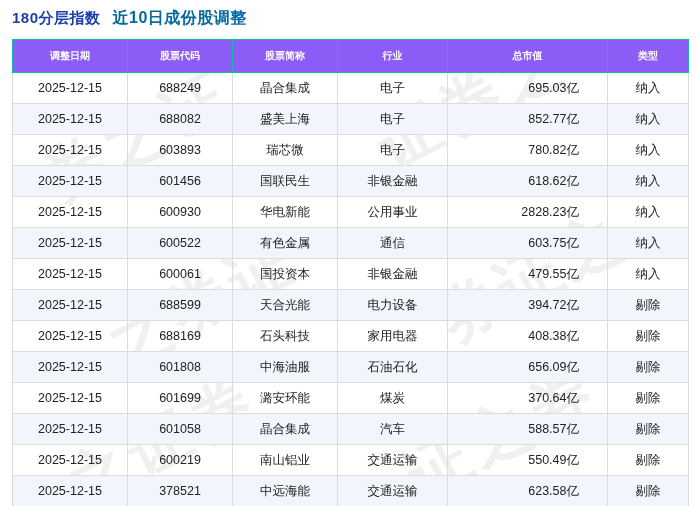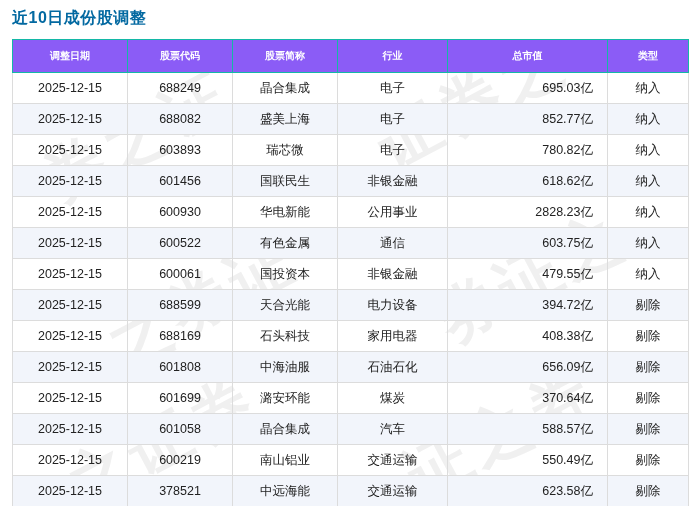--- a/index.html
+++ b/index.html
@@ -94,21 +94,21 @@
     white-space: nowrap;
     background: transparent;
   }
   tbody tr.alt td {
     background: #f2f5fb;
   }
   td.c-date { }
   td.c-code { }
   td.c-name { }
   td.c-ind  { }
-  td.c-cap  { text-align: right; padding-right: 14px; }
+  td.c-cap  { text-align: right; padding-right: 28px; }
   td.c-type { }
 
   col.w-date { width: 115px; }
   col.w-code { width: 105px; }
   col.w-name { width: 105px; }
   col.w-ind  { width: 110px; }
   col.w-cap  { width: 160px; }
   col.w-type { width: 81px; }
 </style>
 </head>
@@ -117,20 +117,21 @@
 <div class="watermark">
   <div class="wm-text wm1">券之证</div>
   <div class="wm-text wm2">证券之</div>
   <div class="wm-text wm3">之券证</div>
   <div class="wm-text wm4">券证之</div>
   <div class="wm-text wm5">之证券</div>
   <div class="wm-text wm6">证之券</div>
 </div>
 
 <div class="header">
+  <span class="title">180分层指数</span>
   <span class="subtitle">近10日成份股调整</span>
 </div>
 
 <div class="table-wrap">
   <table>
     <colgroup>
       <col class="w-date">
         <col class="w-code">
         <col class="w-name">
       <col class="w-ind">

